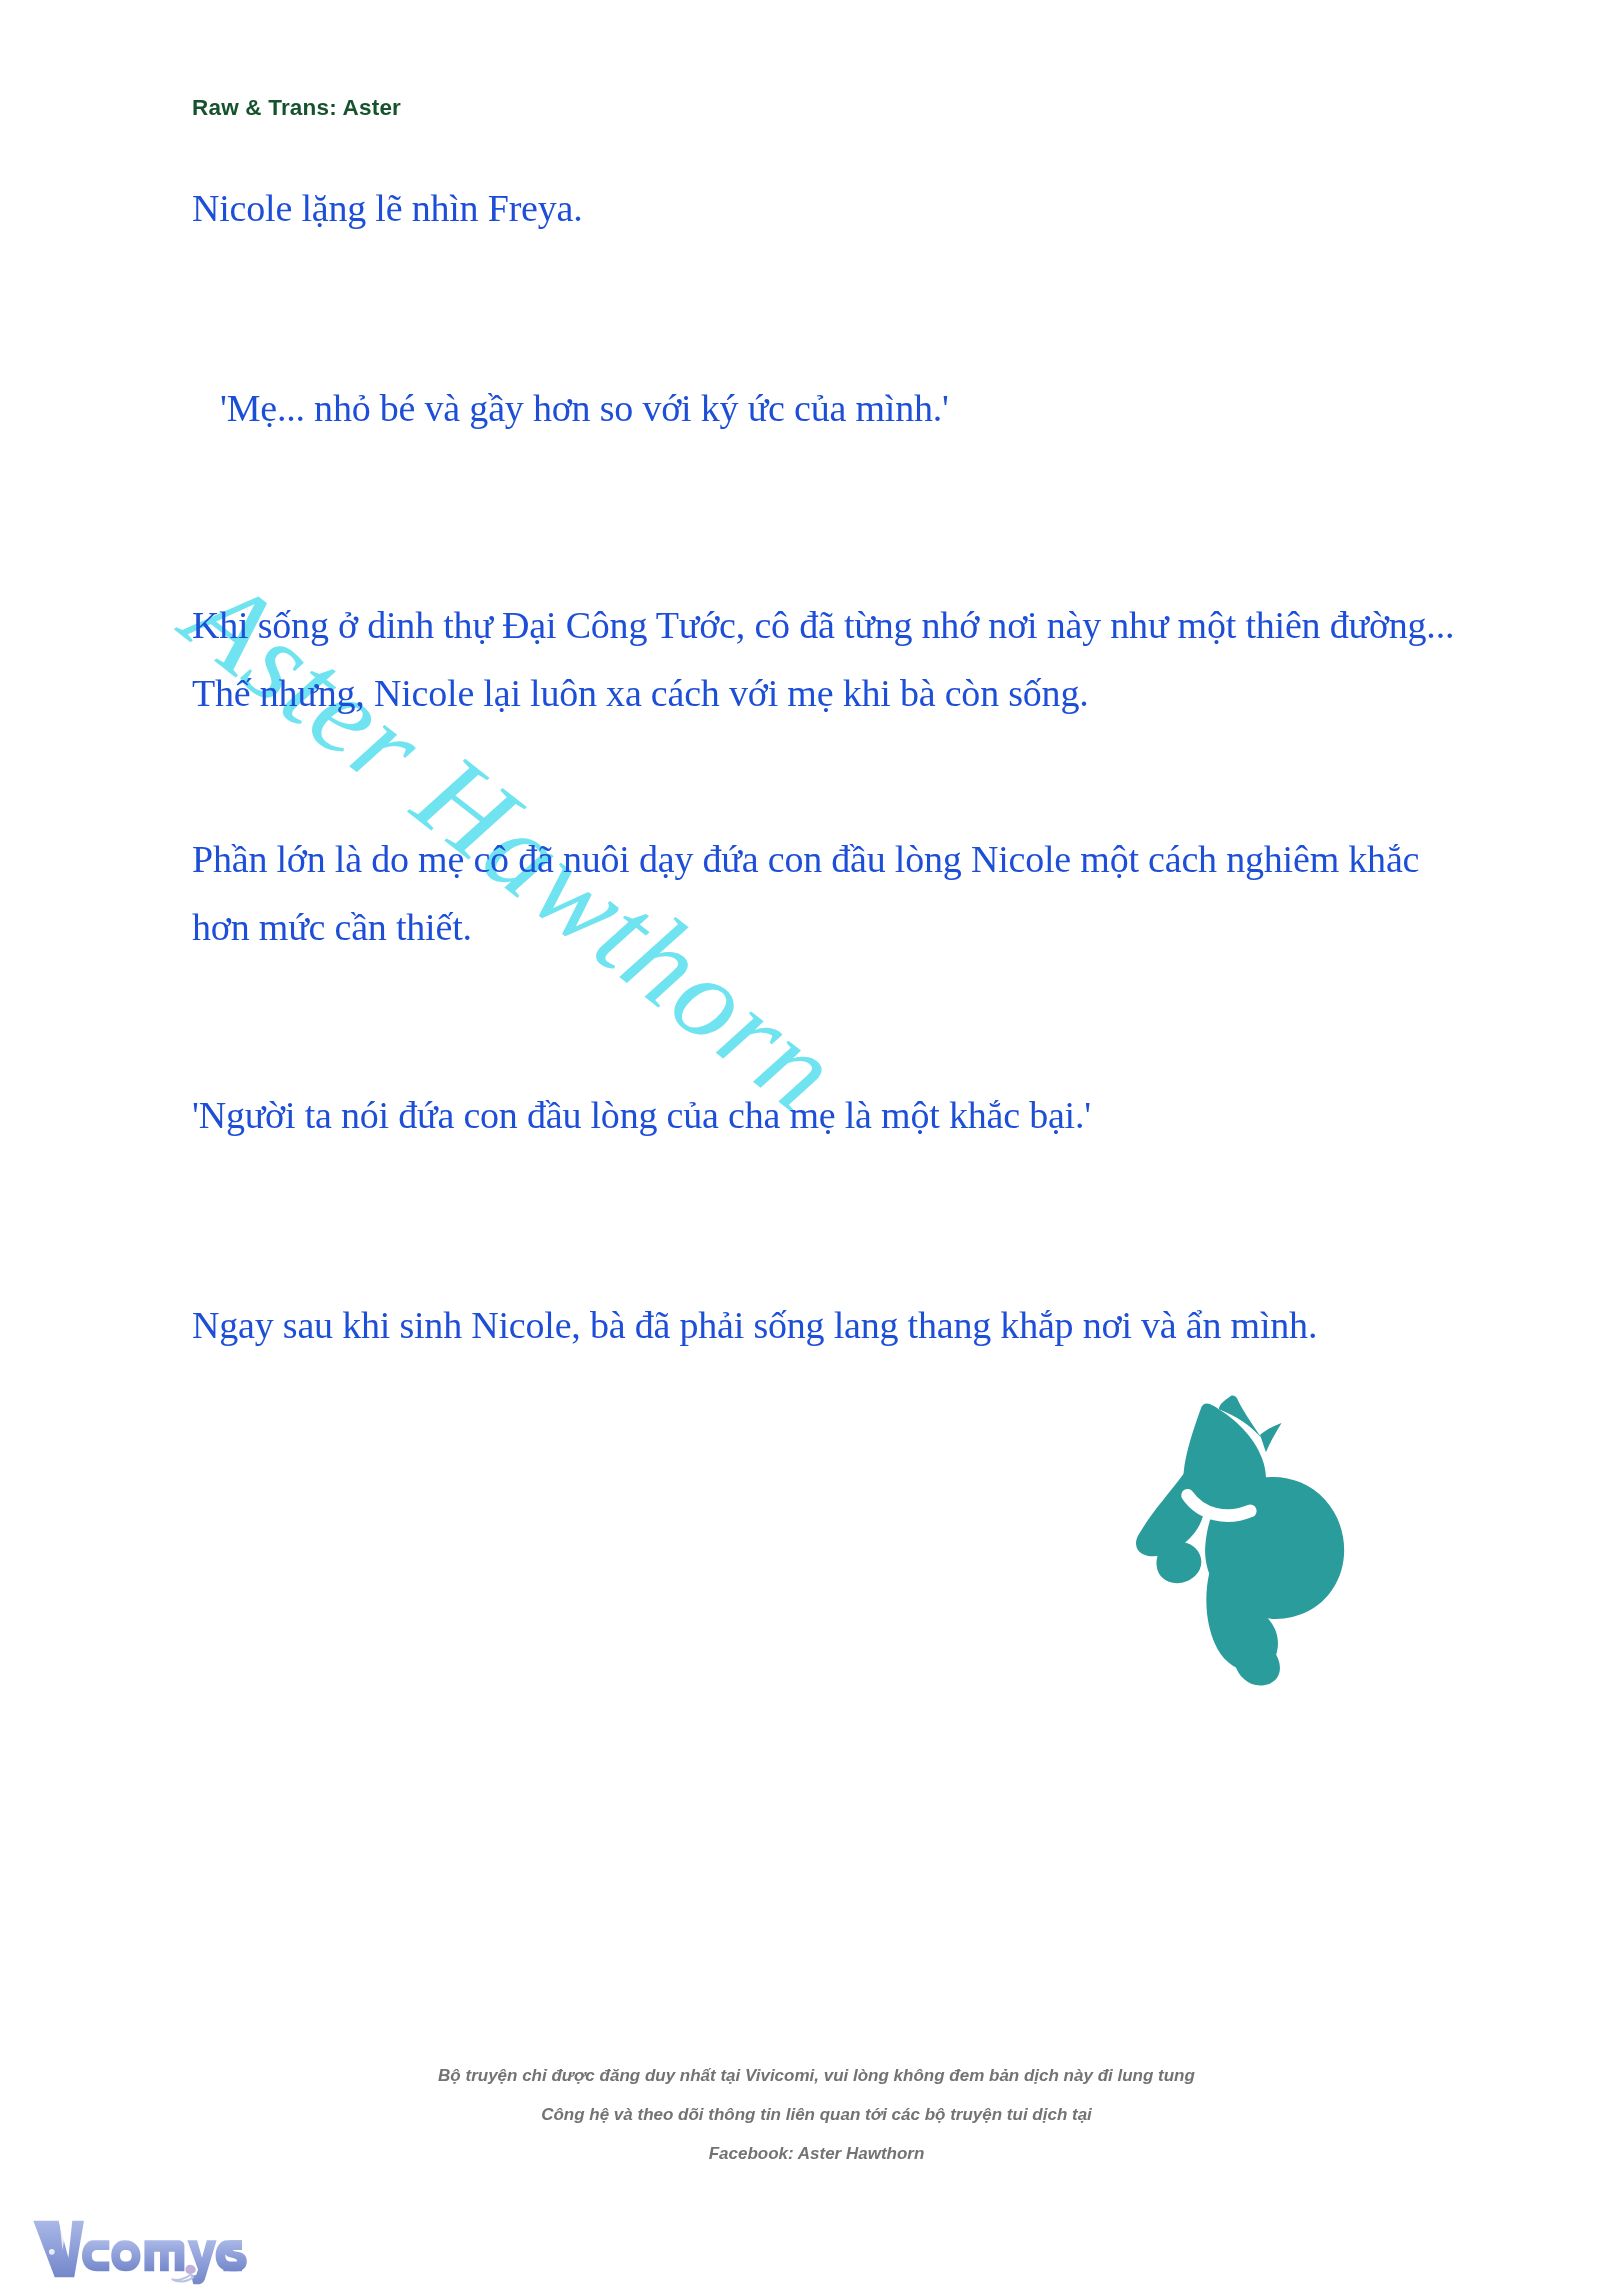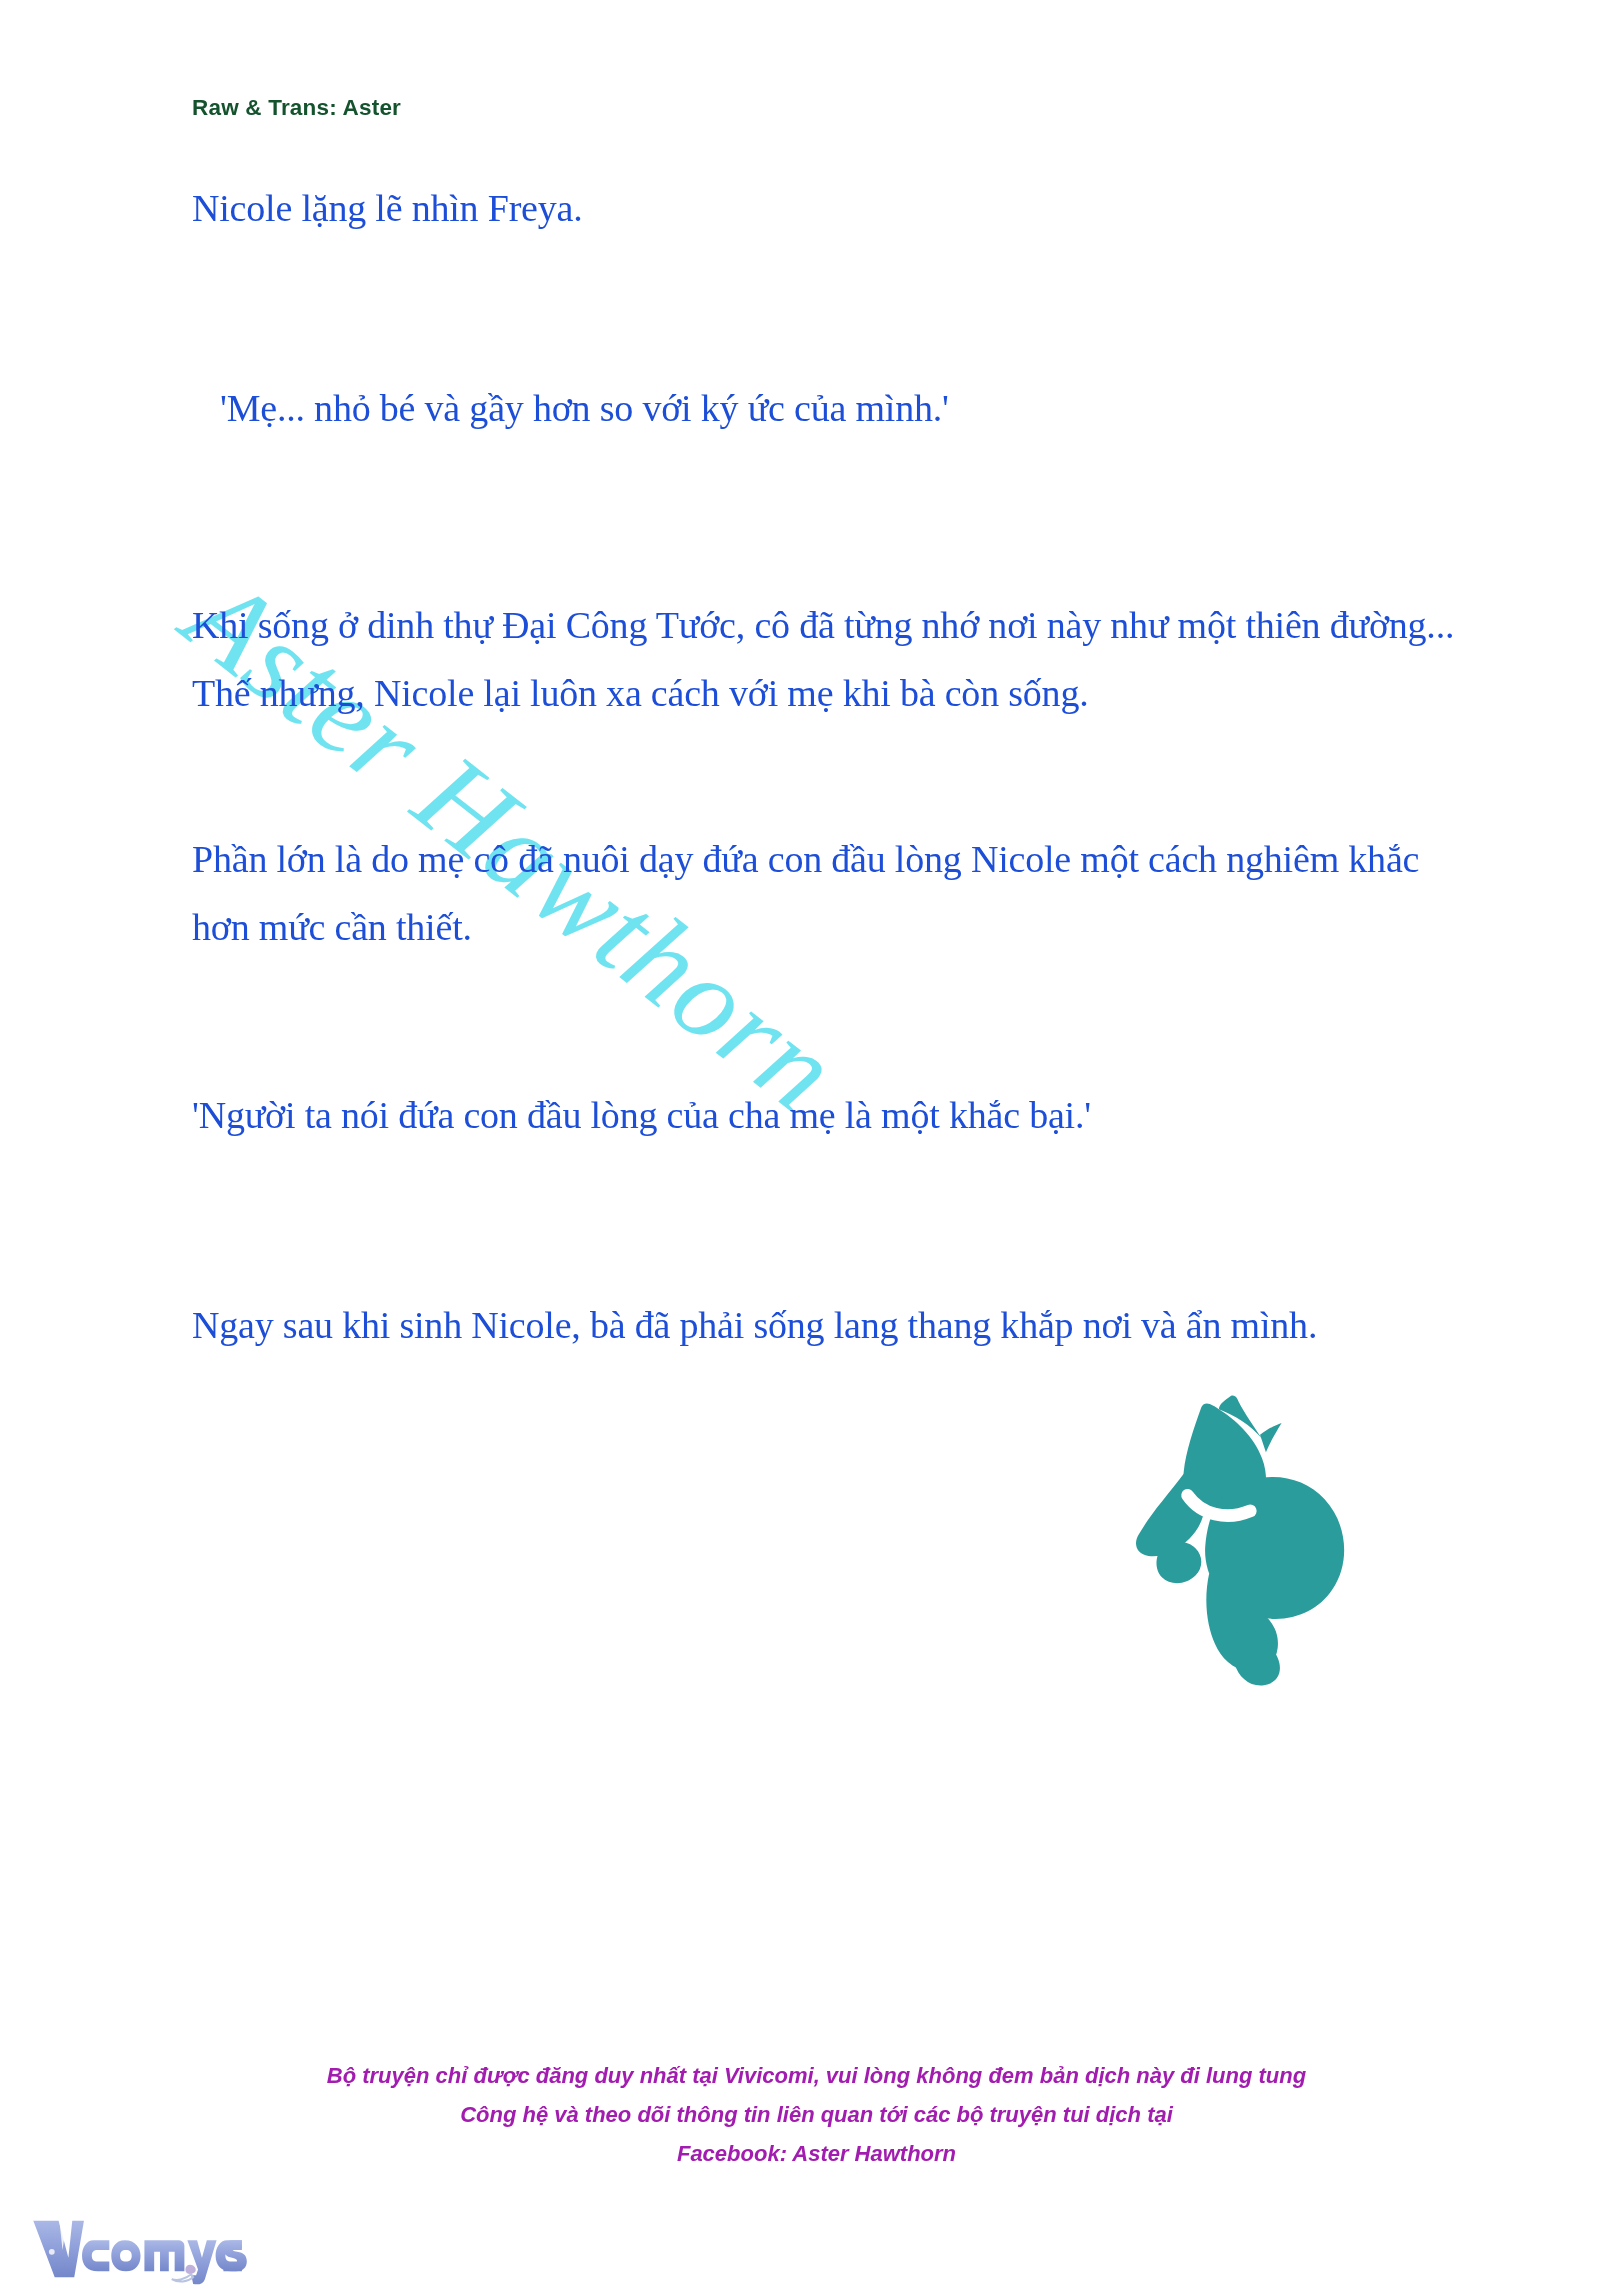--- a/index.html
+++ b/index.html
@@ -90,23 +90,23 @@
   
   .footer-notice {
     position: absolute;
     left: 12px;
     right: 0;
     top: 2056px;
     text-align: center;
     font-family: "Liberation Sans", "DejaVu Sans", sans-serif;
     font-style: italic;
     font-weight: bold;
-    font-size: 22px;
+    font-size: 17px;
     line-height: 39px;
-    color: #a21caf;
+    color: #737373;
     z-index: 4;
   }
   .footer-notice .fl {
     display: block;
     white-space: nowrap;
   }
 
   
   .brand-logo {
     position: absolute;

